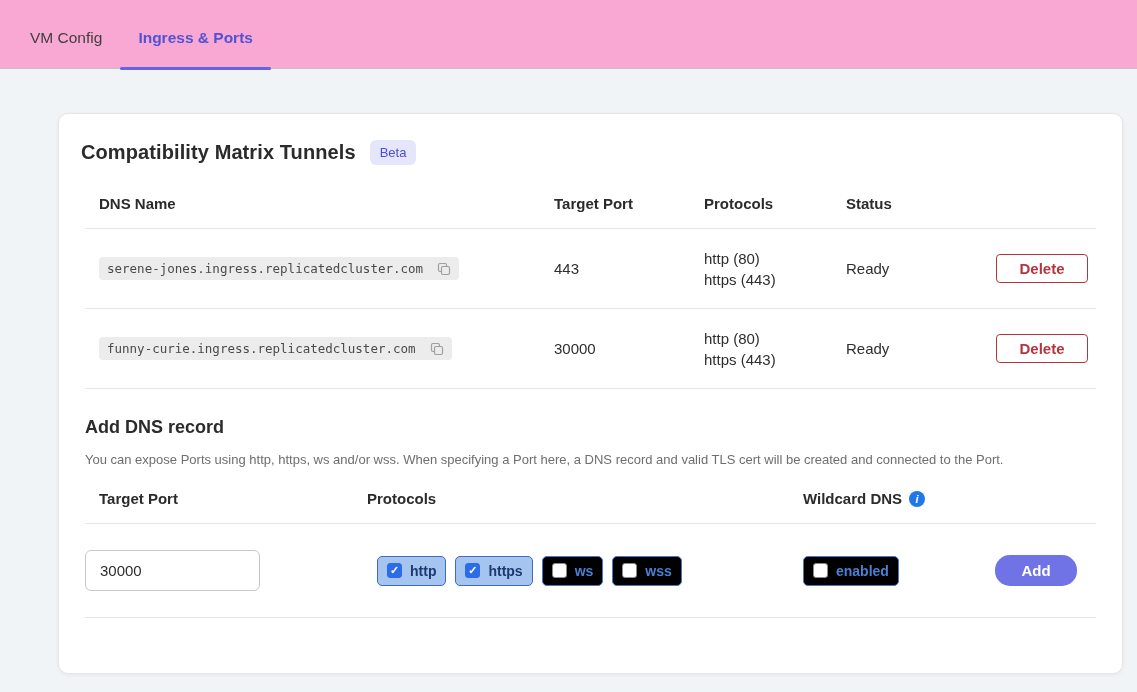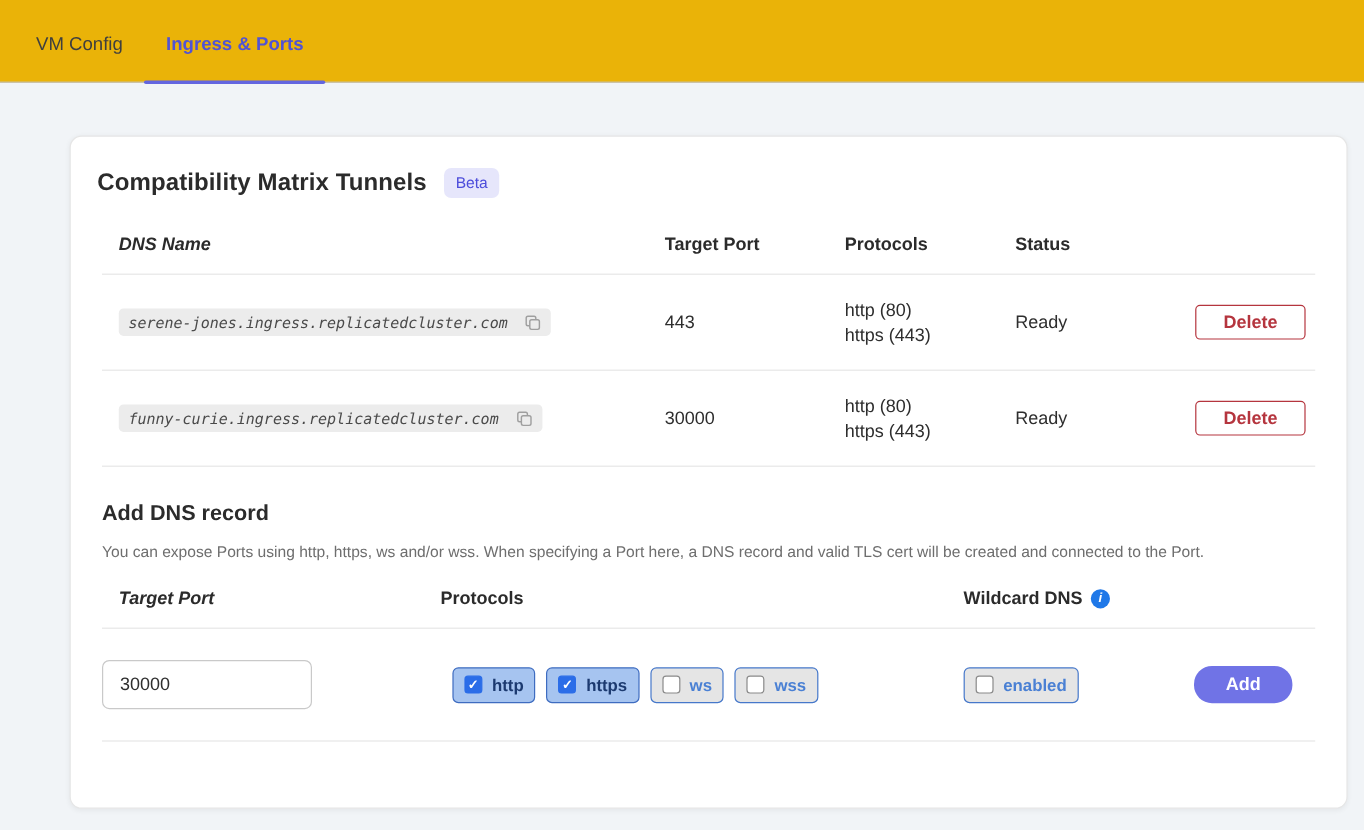--- a/index.html
+++ b/index.html
@@ -6,21 +6,21 @@
   html,body { margin:0; padding:0; }
   body {
     width:1137px; height:692px; overflow:hidden;
     background:#f1f4f7;
     font-family:"Liberation Sans", sans-serif;
     color:#2e2e2e;
   }
 
   
   .tabbar {
-    background:#eab308; height:69px;
+    background:#f9a8d4; height:69px;
     display:flex; align-items:stretch;
     padding-left:12px;
     border-bottom:1px solid #c3c3c3;
   }
   .tab {
     display:flex; align-items:center;
     padding:0 18px; margin-top:8px;
     font-size:15.5px; color:#3f3f3f;
     position:relative; cursor:pointer;
   }
@@ -46,21 +46,21 @@
 
   
   .tunnel-table { margin:0 4px; }
   .t-row {
     display:grid;
     grid-template-columns: 1fr 150px 142px 140px 110px;
     align-items:center;
   }
   .t-head { padding:30px 0 16px; border-bottom:1px solid #e6e6e6; }
   .t-head .cell { font-size:15px; font-weight:700; color:#2b2b2b; }
-  .cell-dns { padding-left:14px;font-style:italic; }
+  .cell-dns { padding-left:14px; }
   .t-body-row { height:80px; border-bottom:1px solid #e6e6e6; font-size:15px; }
   .dns-pill {
     display:inline-flex; align-items:center; gap:14px;
     background:#ececec; border-radius:4px; padding:4px 8px;
     font-family:"DejaVu Sans Mono", monospace; font-size:12.5px; color:#4a4a4a;
   }
   .copy-icon { display:inline-flex; cursor:pointer; }
   .proto-line { line-height:1.4; color:#2e2e2e; }
   .delete-btn {
     background:#fff; border:1px solid #b5353e; color:#b5353e;
@@ -97,21 +97,21 @@
     font-size:15px; padding-left:14px; color:#2e2e2e;
     font-family:"Liberation Sans", sans-serif; outline:none;
   }
   .pill-group { display:flex; gap:9px; margin-left:10px; }
   .check-pill {
     display:inline-flex; align-items:center; gap:8px;
     padding:6px 9px; border-radius:5px; font-size:14px; font-weight:700;
     cursor:pointer; user-select:none;
   }
   .check-pill.checked { background:#a6c4f0; border:1px solid #3e6cc0; color:#1c3a70; }
-  .check-pill.unchecked { background:#e5e5e5; border:1px solid #4678ca; color:#4a80d4; }
+  .check-pill.unchecked { background:#000000; border:1px solid #4678ca; color:#4a80d4; }
   .cb {
     width:15px; height:15px; border-radius:3px; flex:none;
     display:inline-flex; align-items:center; justify-content:center;
   }
   .cb.on { background:#2b6de8; border:1px solid #2b6de8; color:#fff; font-size:11px; font-weight:700; }
   .cb.off { background:#fff; border:1px solid #8a8a8a; color:transparent; }
   .add-btn {
     background:#7073e6; color:#fff; border:none; border-radius:15px;
     font-size:15px; font-weight:700; padding:7px 0; width:82px;
     justify-self:end; margin-right:19px; cursor:pointer;

